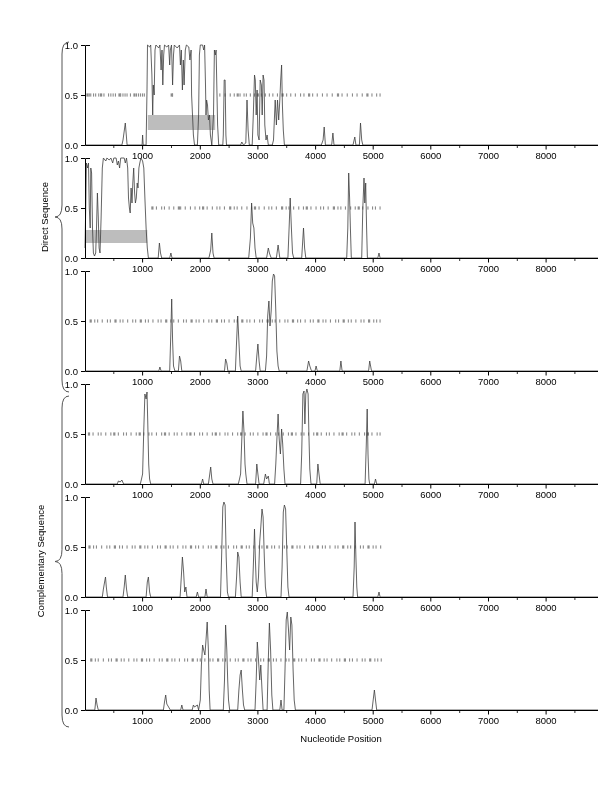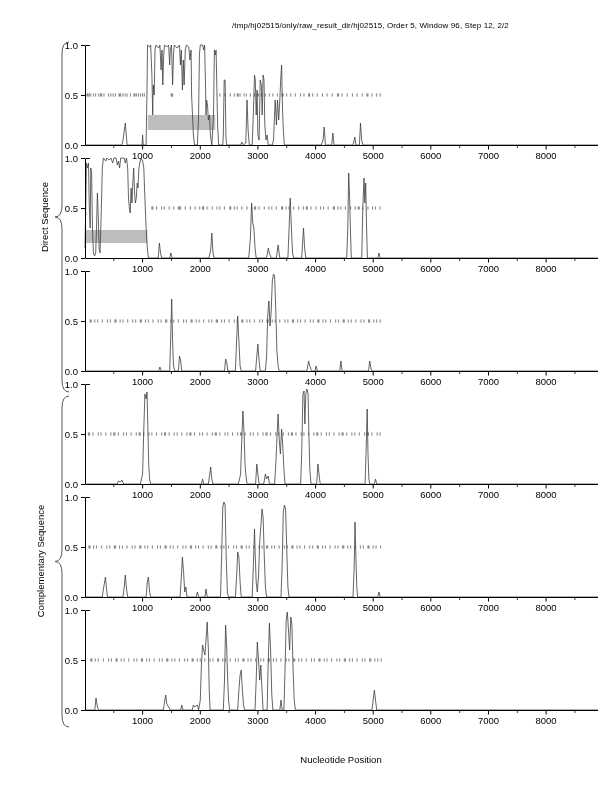--- a/index.html
+++ b/index.html
@@ -13,31 +13,30 @@
     position:absolute;left:232px;top:21px;
     font-size:8px;letter-spacing:0.1px;white-space:nowrap;
   }
   .group-label{
     position:absolute;font-size:9.5px;white-space:nowrap;
     transform:translate(-50%,-50%) rotate(-90deg);
   }
   .group-label.direct{left:44px;top:217px;}
   .group-label.comp{left:40px;top:561px;}
   .xlabel{
-    position:absolute;left:341px;top:754px;font-size:9.5px;
+    position:absolute;left:341px;top:733px;font-size:9.5px;
     transform:translateX(-50%);white-space:nowrap;
   }
   .braces{position:absolute;left:0;top:0;width:90px;height:792px;overflow:visible;}
   .panel-svg{position:absolute;overflow:visible;}
 </style>
 </head>
 <body>
 
 <div class="page">
-  <div class="title">/tmp/hj02515/only/raw_result_dir/hj02515, Order 5, Window 96, Step 12, 2/2</div>
 
   <svg class="braces" aria-hidden="true">
     <path id="brace-direct" fill="none" d="M69,42 Q62,42 62,54 L62,205 Q62,217 55,217 Q62,217 62,229 L62,380 Q62,392 69,392" stroke="#555555"></path>
     <path id="brace-comp" fill="none" d="M69,396 Q62,396 62,408 L62,549.5 Q62,561.5 55,561.5 Q62,561.5 62,573.5 L62,715 Q62,727 69,727" stroke="#555555"></path>
   </svg>
 
   <div class="group-label direct">Direct Sequence</div>
   <div class="group-label comp">Complementary Sequence</div>
 
   <div id="panels">

